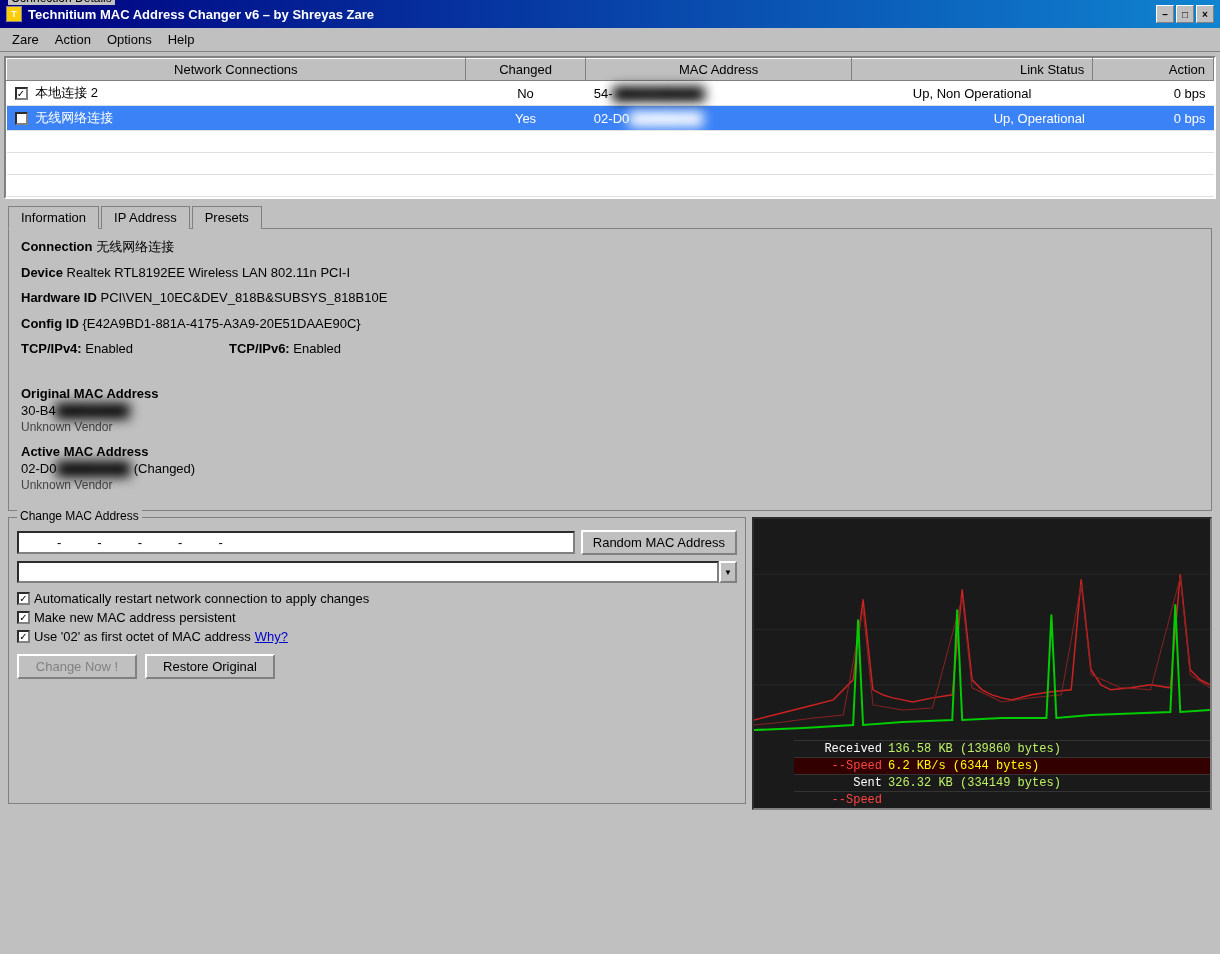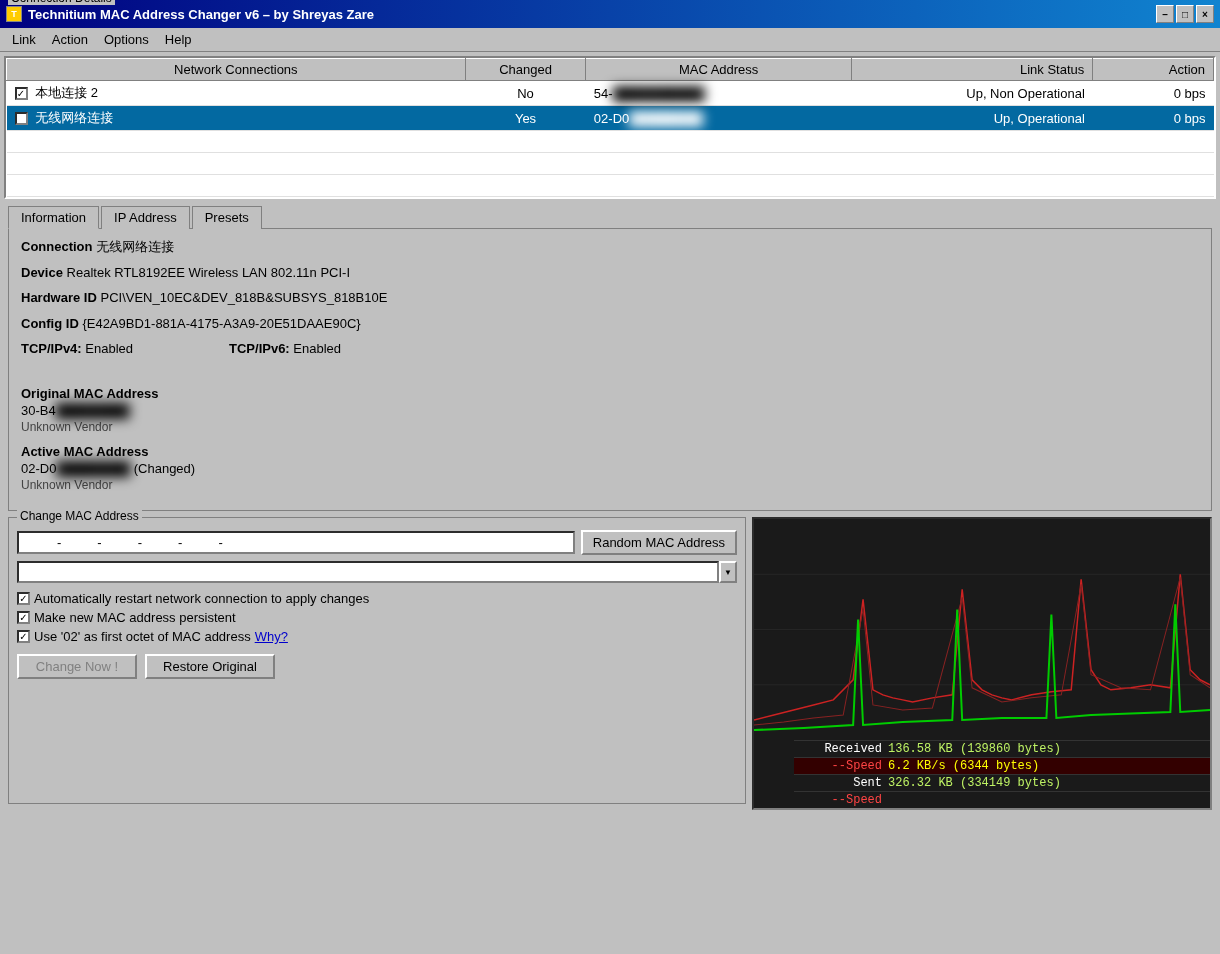--- a/index.html
+++ b/index.html
@@ -90,21 +90,21 @@
       padding: 3px 8px;
       text-align: center;
       font-weight: normal;
       white-space: nowrap;
     }
     .network-table td {
       border-bottom: 1px solid #e0e0e0;
       padding: 3px 8px;
       white-space: nowrap;
     }
-    .network-table .selected { background: #0369a1; color: white; }
+    .network-table .selected { background: #3b82f6; color: white; }
 
     
     .cb {
       width: 13px; height: 13px;
       border: 2px inset #808080;
       background: white;
       display: inline-flex; align-items: center; justify-content: center;
       font-size: 10px; margin-right: 4px; cursor: pointer;
     }
 
@@ -342,21 +342,21 @@
     <span>Technitium MAC Address Changer v6 – by Shreyas Zare</span>
   </div>
   <div class="title-buttons">
     <div class="title-btn">–</div>
     <div class="title-btn">□</div>
     <div class="title-btn">×</div>
   </div>
 </div>
 
 <div class="menu-bar">
-  <div class="menu-item">Link</div>
+  <div class="menu-item">Zare</div>
   <div class="menu-item">Action</div>
   <div class="menu-item">Options</div>
   <div class="menu-item">Help</div>
 </div>
 
 <div class="main-content">
 
   <div class="table-container">
     <table class="network-table">
       <thead>
@@ -372,21 +372,21 @@
 
         <tr>
           <td>
             <span class="cb">✓</span>
             <span>本地连接 2</span>
           </td>
           <td style="text-align:center">No</td>
           <td>
             <span>54-</span><span class="blurred">██████████</span>
           </td>
-          <td style="text-align:right">Up, Non Operational</td>
+          <td style="text-align:center">Up, Non Operational</td>
           <td style="text-align:right">0 bps</td>
         </tr>
 
         <tr class="selected">
           <td>
             <span class="cb">✓</span>
             <span>无线网络连接</span>
           </td>
           <td style="text-align:center">Yes</td>
           <td>

